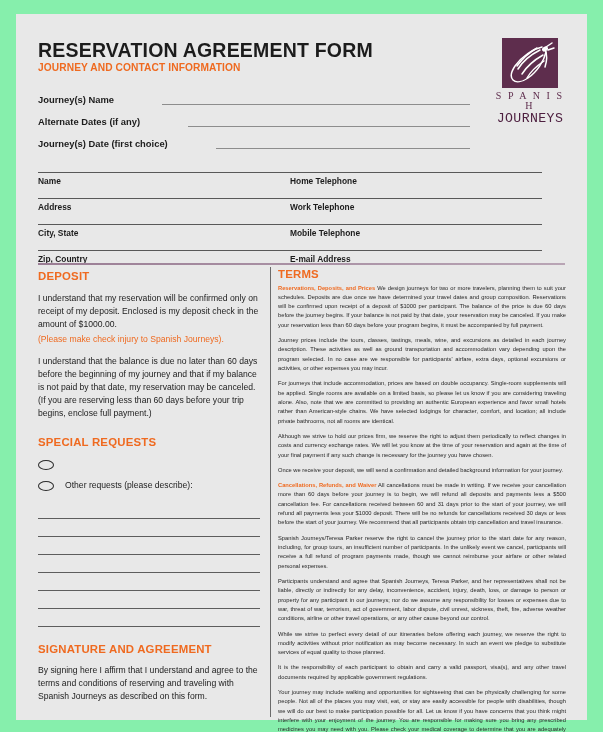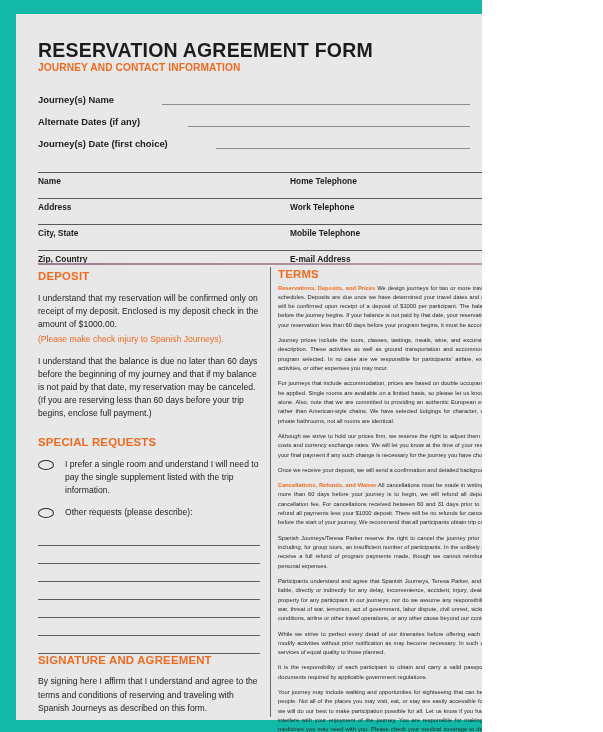--- a/index.html
+++ b/index.html
@@ -2,23 +2,23 @@
 <html><head>
 <meta charset="utf-8">
 <style>
   html, body {
     margin: 0;
     padding: 0;
     background: #ffffff;
   }
   .page {
     position: relative;
-    width: 482px;
+    width: 603px;
     height: 732px;
-    background: #14b8a6;
+    background: #86efac;
     overflow: hidden;
     font-family: "Liberation Sans", sans-serif;
     color: #1a1a1a;
     box-sizing: border-box;
   }
   .sheet {
     position: absolute;
     left: 16px;
     top: 14px;
     width: 571px;
@@ -196,21 +196,21 @@
     line-height: 1.52;
     color: #1c1c1c;
   }
 
   .write-lines { margin-top: 9px; }
   .wline {
     border-bottom: 1px solid #5d5d5d;
     height: 17px;
   }
 
-  .sig-block { }
+  .sig-block { margin-top: 16px; }
 
   
   .rightcol {
     position: absolute;
     left: 262px;
     top: 254px;
     width: 288px;
   }
   .terms-head {
     font-size: 11.4px;
@@ -325,21 +325,20 @@
 
       <div class="sec-head">DEPOSIT</div>
       <p class="body-p">I understand that my reservation will be confirmed only on receipt of my deposit. Enclosed is my deposit check in the amount of $1000.00.</p>
       <p class="body-p orange">(Please make check injury to Spanish Journeys).</p>
       <p class="body-p">I understand that the balance is due no later than 60 days before the beginning of my journey and that if my balance is not paid by that date, my reservation may be canceled. (If you are reserving less than 60 days before your trip begins, enclose full payment.)</p>
 
       <div class="sec-head mt">SPECIAL REQUESTS</div>
 
       <div class="req-item">
         <div class="oval"></div>
-        <div class="req-text">I prefer a single room and understand I will need to pay the single supplement listed with the trip information.</div>
       </div>
 
       <div class="req-item">
         <div class="oval"></div>
         <div class="req-text">Other requests (please describe):</div>
       </div>
 
       <div class="write-lines" id="write-lines">
           <div class="wline"></div>
           <div class="wline"></div>

